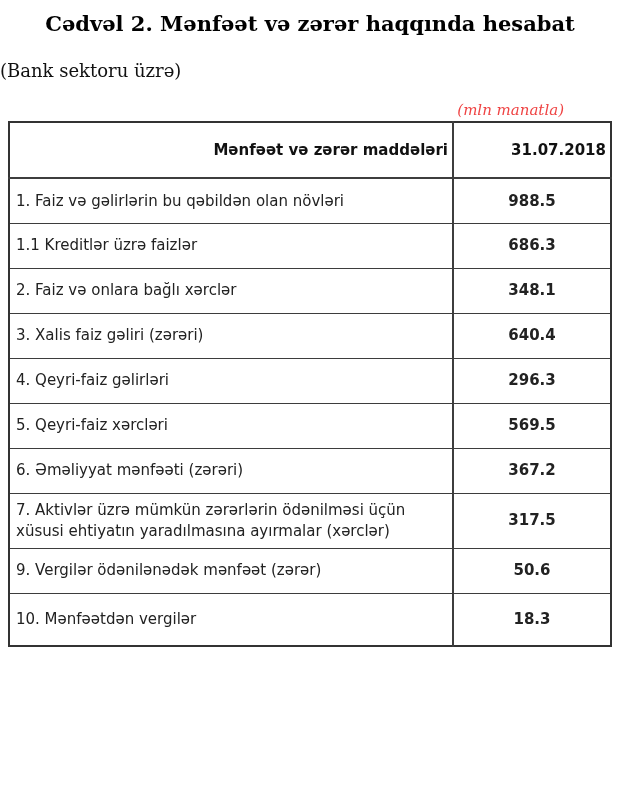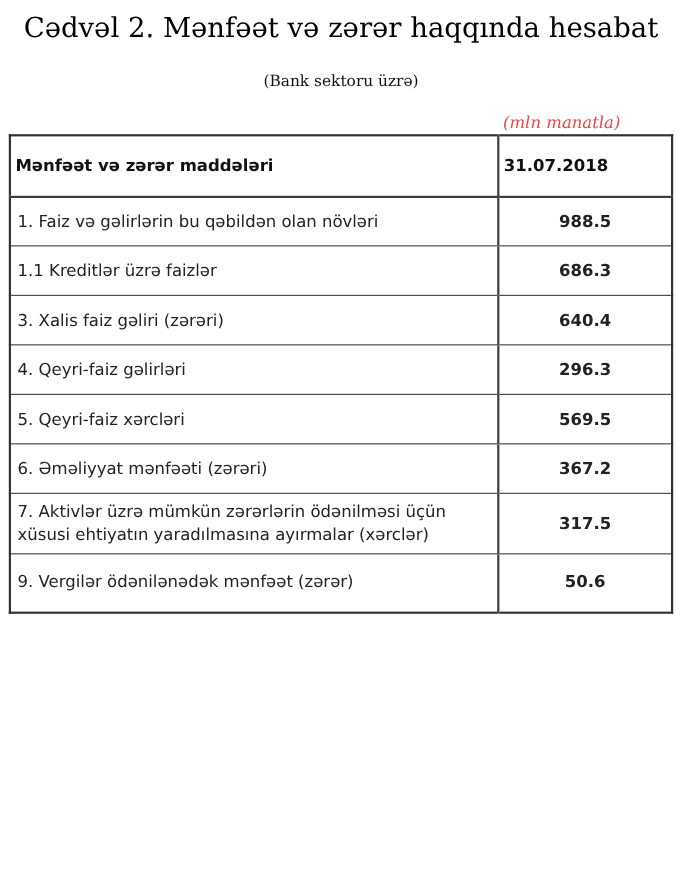--- a/index.html
+++ b/index.html
@@ -12,31 +12,31 @@
     font-family: "DejaVu Sans", "Liberation Sans", sans-serif;
     color: #222222;
   }
   .page {
     width: 620px;
     height: 808px;
     overflow: hidden;
   }
   .title {
     font-family: "DejaVu Serif", "Liberation Serif", serif;
-    font-weight: normal;
-    font-size: 25px;
+    font-weight: bold;
+    font-size: 21px;
     text-align: center;
     color: #000000;
     padding-top: 10px;
     line-height: 1.3;
   }
   .subtitle {
     font-family: "DejaVu Serif", "Liberation Serif", serif;
-    font-size: 14px;
-    text-align: center;
+    font-size: 18px;
+    text-align: left;
     color: #111111;
     margin-top: 23px;
   }
   .unit-note {
     font-family: "DejaVu Serif", "Liberation Serif", serif;
     font-style: italic;
     font-size: 15px;
     text-align: right;
     color: #ef4444;
     margin: 20px 56px 2px 0;
@@ -57,21 +57,21 @@
     font-size: 15px;
     line-height: 1.4;
   }
   table.pl-table th:first-child,
   table.pl-table td:first-child {
     border-right: 2px solid #3d3d3d;
   }
   table.pl-table thead th {
     height: 56px;
     font-weight: bold;
-    text-align: left;
+    text-align: right;
     border-bottom: 2px solid #3d3d3d;
     color: #111111;
     padding: 4px;
   }
   table.pl-table tbody td { height: 45px; margin-top: 24px; }
   table.pl-table tbody tr:last-child td { height: 53px; }
   td.label {
     text-align: left;
     padding: 6px 10px 6px 6px;
   }
@@ -104,20 +104,24 @@
     <tbody id="table-body">
         <tr>
           <td class="label">1. Faiz və gəlirlərin bu qəbildən olan növləri</td>
           <td class="value">988.5</td>
         </tr>
         <tr>
           <td class="label indent">1.1 Kreditlər üzrə faizlər</td>
           <td class="value">686.3</td>
         </tr>
         <tr>
+          <td class="label">2. Faiz və onlara bağlı xərclər</td>
+          <td class="value">348.1</td>
+        </tr>
+        <tr>
           <td class="label">3. Xalis faiz gəliri (zərəri)</td>
           <td class="value">640.4</td>
         </tr>
         <tr>
           <td class="label">4. Qeyri-faiz gəlirləri</td>
           <td class="value">296.3</td>
         </tr>
         <tr>
           <td class="label">5. Qeyri-faiz xərcləri</td>
           <td class="value">569.5</td>
@@ -127,15 +131,19 @@
           <td class="value">367.2</td>
         </tr>
         <tr>
           <td class="label">7. Aktivlər üzrə mümkün zərərlərin ödənilməsi üçün xüsusi ehtiyatın yaradılmasına ayırmalar (xərclər)</td>
           <td class="value">317.5</td>
         </tr>
         <tr>
           <td class="label">9. Vergilər ödənilənədək mənfəət (zərər)</td>
           <td class="value">50.6</td>
         </tr>
+        <tr>
+          <td class="label">10. Mənfəətdən vergilər</td>
+          <td class="value">18.3</td>
+        </tr>
       </tbody>
   </table>
 </div>
 
 </body></html>

